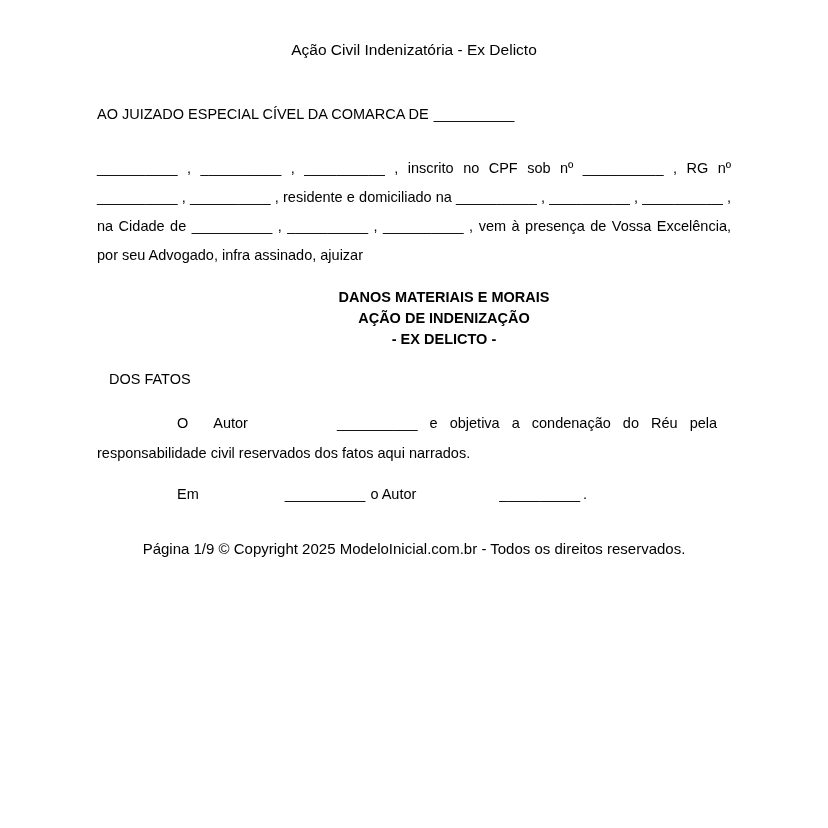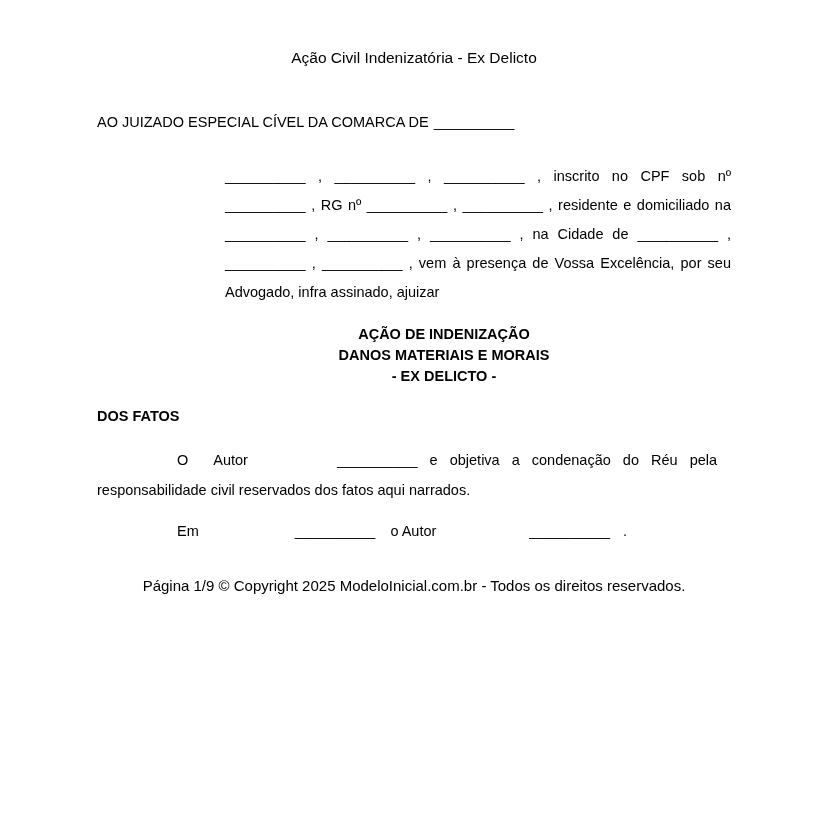--- a/index.html
+++ b/index.html
@@ -5,21 +5,21 @@
   html, body {
     margin: 0;
     padding: 0;
     background: #ffffff;
   }
   .page {
     position: relative;
     width: 828px;
     height: 744px;
     box-sizing: border-box;
-    padding: 8px 97px;
+    padding: 0 97px;
     background: #ffffff;
     color: #000000;
     font-family: "Liberation Sans", "DejaVu Sans", sans-serif;
     font-size: 14.5px;
     overflow: hidden;
   }
   .doc-title {
     margin-top: 42px;
     font-size: 15.5px;
     line-height: 16px;
@@ -30,75 +30,75 @@
     margin-top: 42px;
     line-height: 29px;
     white-space: nowrap;
   }
   .addressing .blank-gap { margin-left: 5px; }
   .para {
     margin: 0;
     line-height: 29px;
   }
   .justify { text-align: justify; }
-  .indent-block { margin-left: 128px; }
+  .indent-block { }
   .p1 { margin-top: 25px; }
   .action-title {
     margin-top: 17px;
     margin-left: 60px;
     text-align: center;
     font-weight: bold;
     line-height: 21px;
   }
   .p2 { margin-top: 16px; }
   .section-heading {
-    margin: 0;
+    margin: 12px;
     font-size: 14.5px;
-    font-weight: bold;
+    font-weight: normal;
     line-height: 29px;
   }
   .h-fatos { margin-top: 15px; }
   .h-direito { margin-top: 19px; }
   .facts { margin-top: 14px; line-height: 30px; }
   .flex-line {
     display: flex;
     align-items: baseline;
   }
   .flex-line > span { white-space: nowrap; }
   .ind80   { margin-left: 80px; }
   .g25     { margin-left: 25px; }
   .g89     { margin-left: 89px; }
   .g12ws   { margin-left: 12px; word-spacing: 8px; }
   .g86     { margin-left: 86px; }
   .g5      { margin-left: 5px; }
   .g83     { margin-left: 83px; }
   .g3      { margin-left: 3px; }
-  .closing { margin-top: 12px; line-height: 29px; gap: 10px; }
+  .closing { margin-top: 12px; line-height: 29px; }
   .footer {
     margin-top: 32px;
     font-size: 15px;
     line-height: 16px;
     text-align: center;
     white-space: nowrap;
   }
 </style>
 </head>
 <body>
 
 <div class="page">
 
   <div class="doc-title">Ação Civil Indenizatória - Ex Delicto</div>
 
   <div class="addressing"><span>AO JUIZADO ESPECIAL CÍVEL DA COMARCA DE</span><span class="blank-gap">__________</span></div>
 
   <p class="para justify indent-block p1">__________ , __________ , __________ , inscrito no CPF sob nº __________ , RG nº __________ , __________ , residente e domiciliado na __________ , __________ , __________ , na Cidade de __________ , __________ , __________ , vem à presença de Vossa Excelência, por seu Advogado, infra assinado, ajuizar</p>
 
   <div class="action-title">
+    <div>DANOS MATERIAIS E MORAIS</div>
     <div>AÇÃO DE INDENIZAÇÃO</div>
-    <div>DANOS MATERIAIS E MORAIS</div>
     <div>- EX DELICTO -</div>
   </div>
 
 
   <h3 class="section-heading h-fatos">DOS FATOS</h3>
 
   <div class="para facts">
     <div class="flex-line">
       <span class="ind80">O</span>
       <span class="g25">Autor</span>

